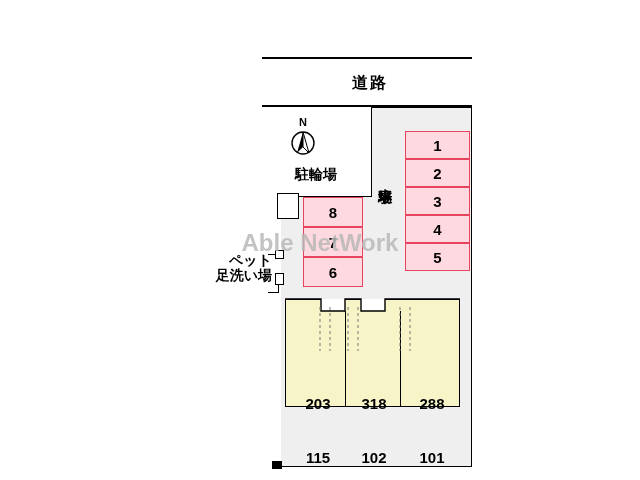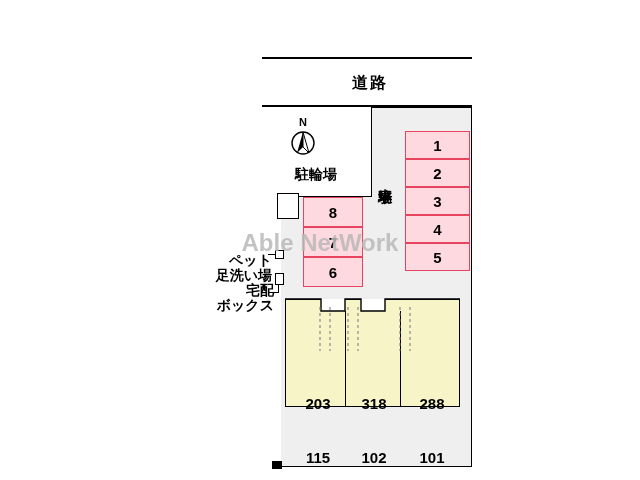--- a/index.html
+++ b/index.html
@@ -169,22 +169,20 @@
     <div class="stall" style="position:absolute; left:0; top:60px; width:60px; height:30px;">
       <span class="stall-num">6</span>
     </div>
   </div>
 
   <div class="abs lbl center" style="left:172px; top:228px; width:100px;margin-top:14px;">ペット
 足洗い場</div>
   <div class="abs mini-box" style="left:275px; top:239px; width:9px; height:9px;"></div>
   <div class="abs line" style="left:268px; top:243px; width:8px; height:1px;"></div>
 
-  <div class="abs lbl center" style="left:182px; top:272px; width:92px;">宅配
-ボックス</div>
   <div class="abs mini-box" style="left:275px; top:262px; width:9px; height:12px;"></div>
   <div class="abs line" style="left:268px; top:281px; width:10px; height:1px;"></div>
   <div class="abs line" style="left:278px; top:274px; width:1px; height:8px;"></div>
 
   <div class="abs building" style="left:285px; top:288px; width:175px; height:108px;"></div>
 
   <div class="abs" style="left:285px; top:286px; width:175px; height:26px;">
     <svg width="175" height="26" viewBox="0 0 175 26">
       <path d="M0 2 L36 2 L36 14 L60 14 L60 2 L76 2 L76 14 L100 14 L100 2 L175 2" fill="#ffffff" stroke="#000" stroke-width="1.4"></path>
     </svg>

